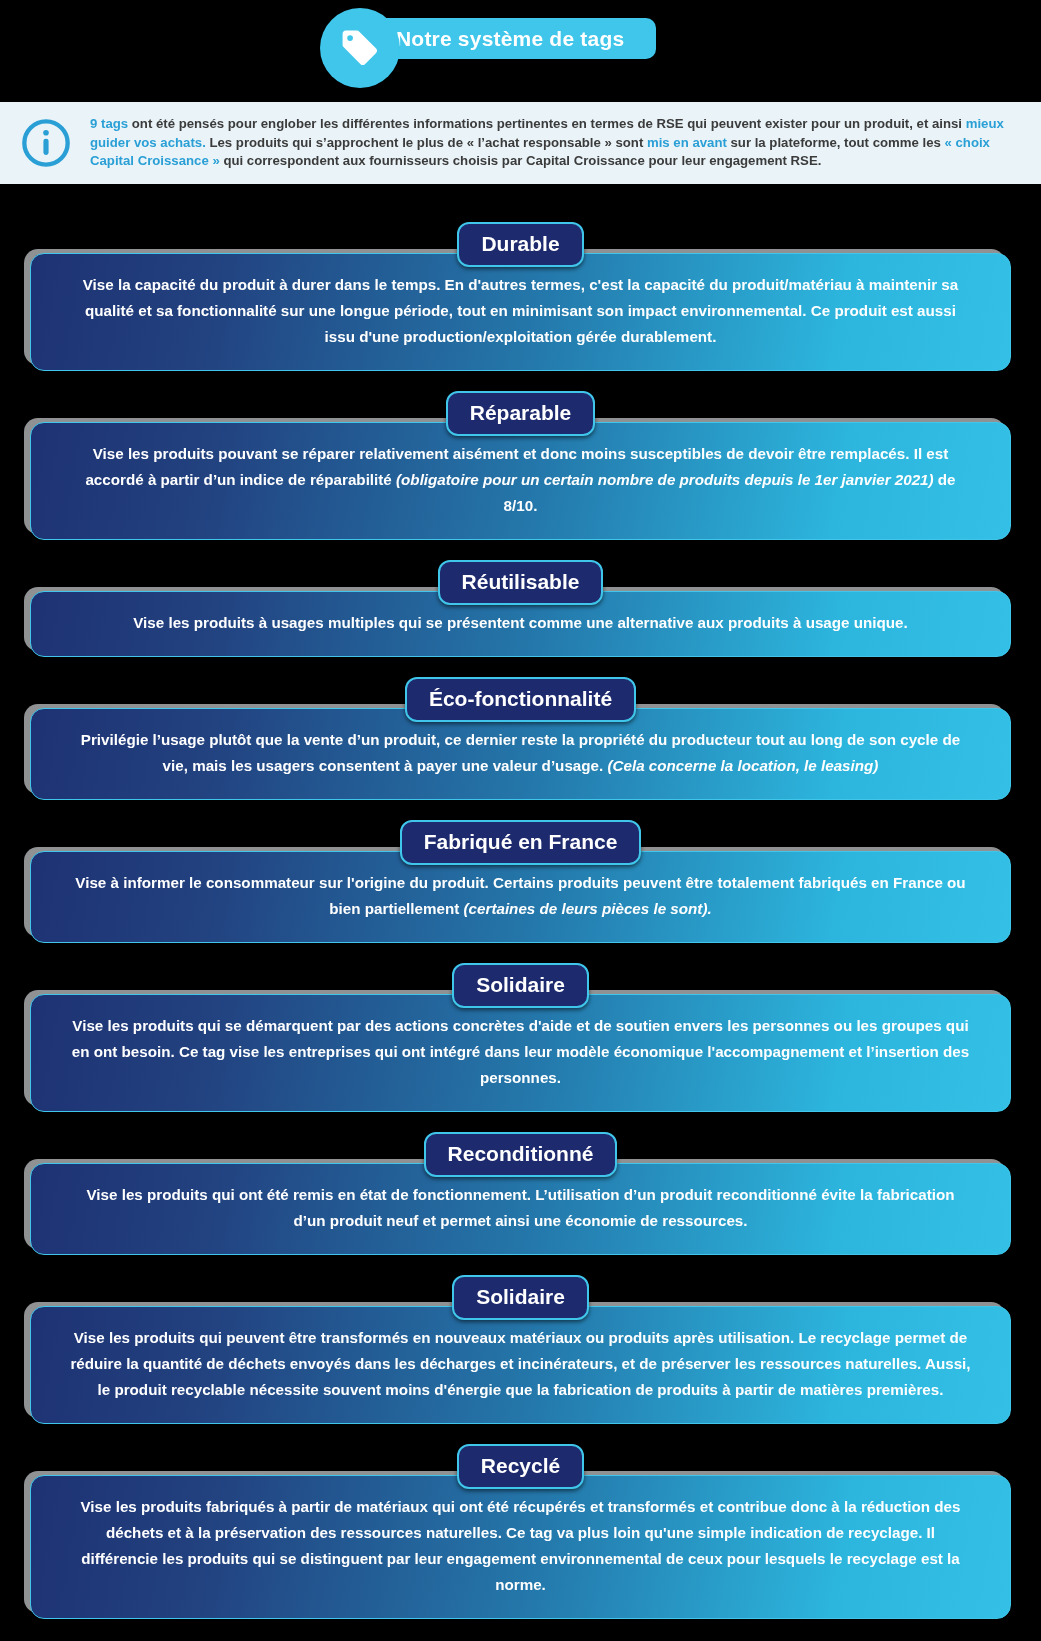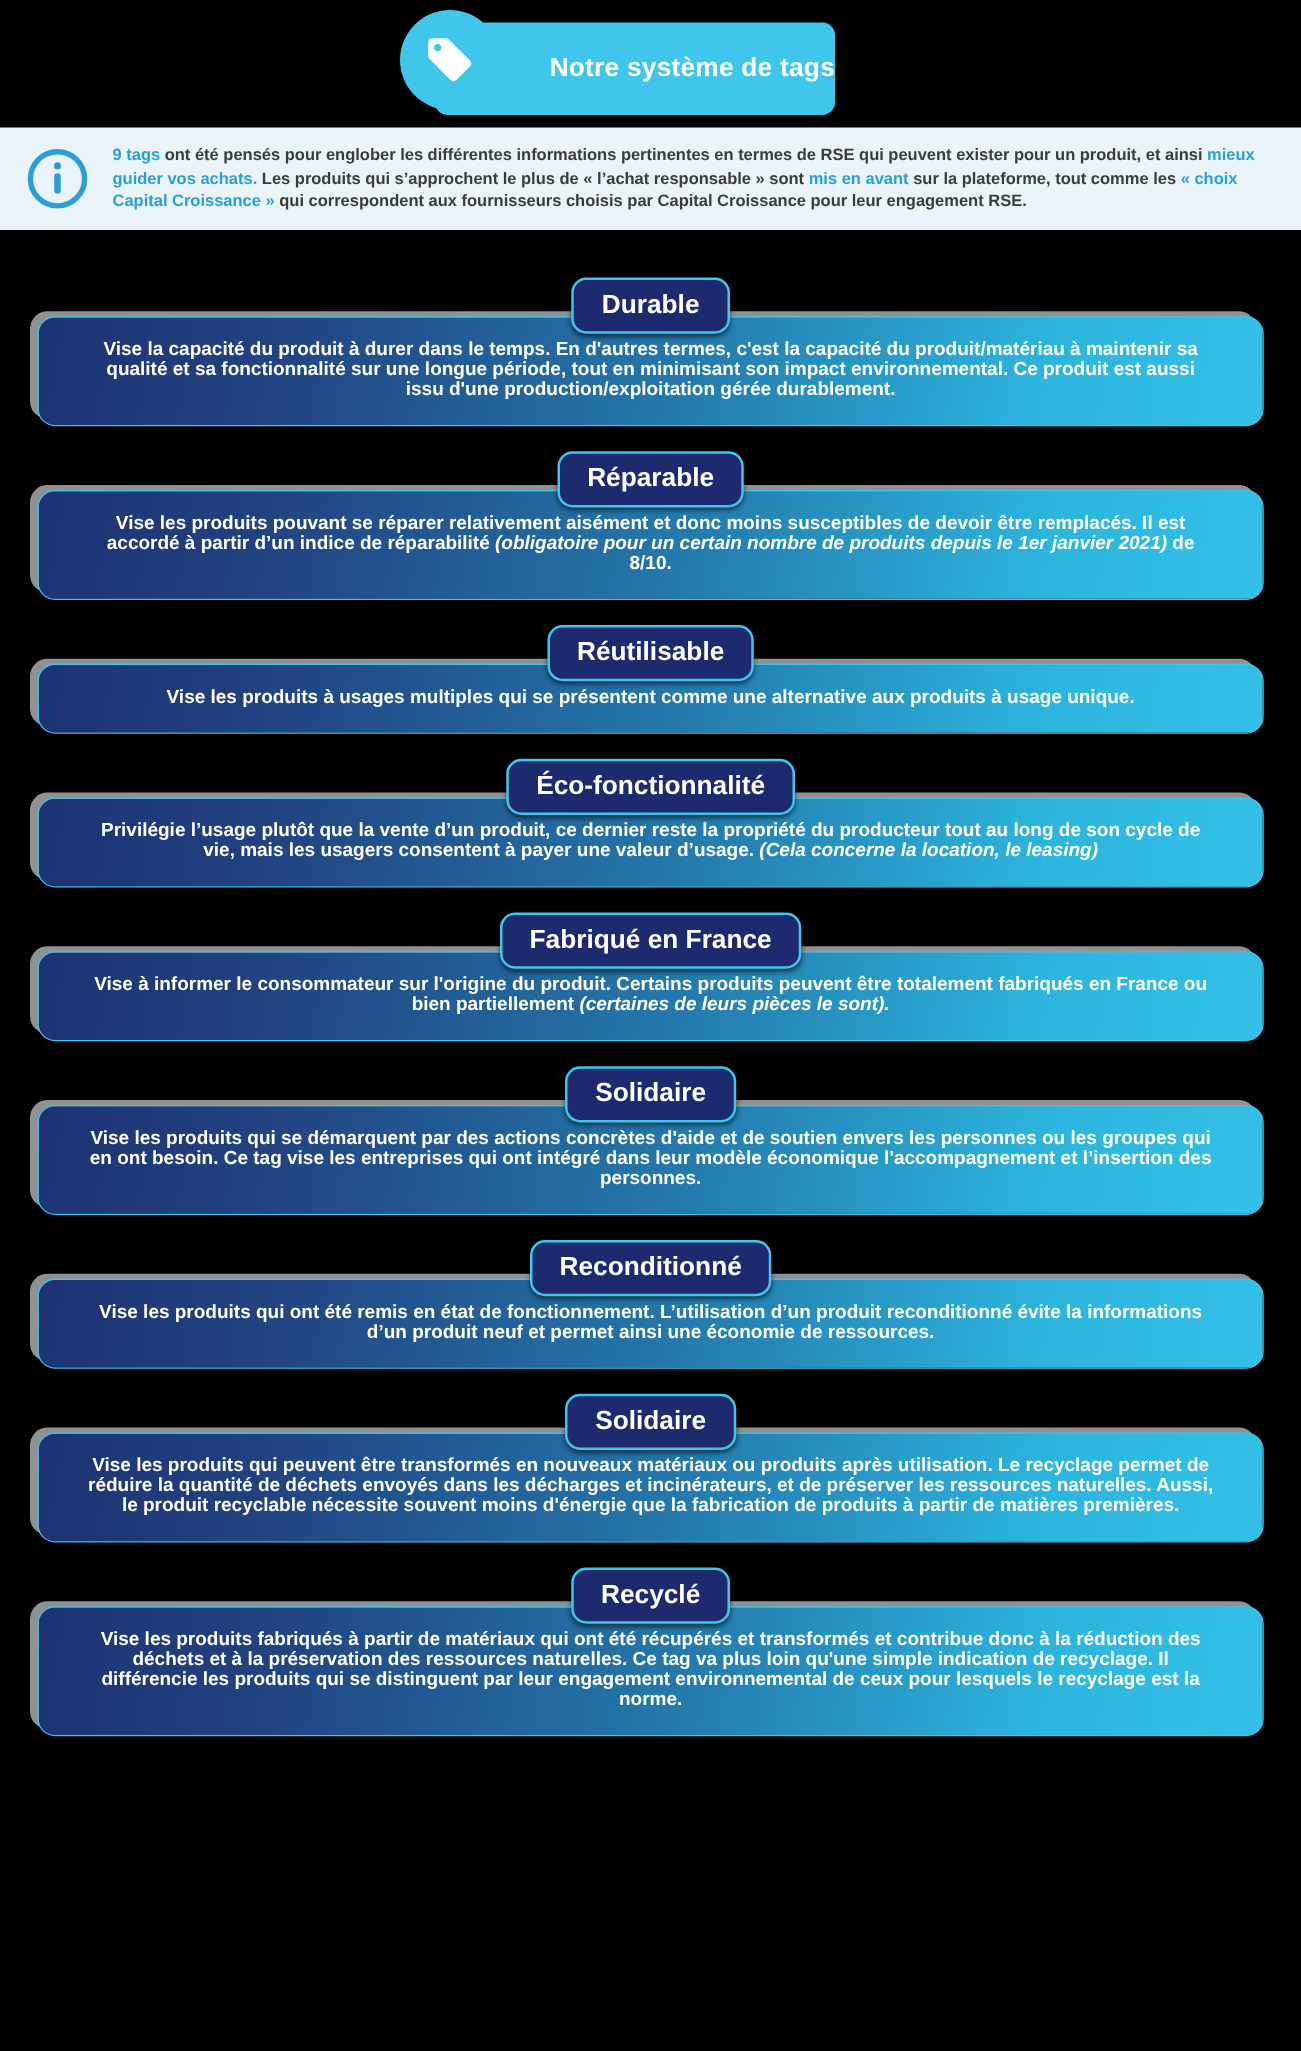--- a/index.html
+++ b/index.html
@@ -22,29 +22,29 @@
 
   
   .header {
     position: relative;
     height: 102px;
     background: #000000;
   }
 
   .header-pill {
     position: absolute;
-    left: 348px;
+    left: 336px;
     top: 18px;
     width: 320px;
-    height: 74px;
+    height: 41px;
     background: #3fc6ea;
     border-radius: 10px;
     display: flex;
     align-items: center;
-    justify-content: flex-end;
+    justify-content: flex-start;
   }
 
   .header-title {
     color: #ffffff;
     font-size: 21px;
     font-weight: bold;
     letter-spacing: 0.2px;
     padding-left: 60px;
     white-space: nowrap;
   }
@@ -146,21 +146,21 @@
 
   .tag-card {
     position: relative;
     z-index: 2;
     background: linear-gradient(100deg, #1e3273 0%, #22417f 18%, #2478ab 52%, #2cb5dd 82%, #34c0e6 100%);
     border: 1.5px solid #3fc6ea;
     border-radius: 14px;
     padding: 18px 38px 20px 38px;
     color: #ffffff;
     font-size: 15.2px;
-    line-height: 16px;
+    line-height: 26px;
     font-weight: bold;
     text-align: center;
   }
 
   .tag-card em {
     font-style: italic;
     font-weight: bold;
   }
 </style>
 </head>
@@ -231,21 +231,21 @@
         <div class="tag-pill">Solidaire</div>
         <div class="tag-card-wrap">
           <div class="tag-card-shadow"></div>
           <div class="tag-card">Vise les produits qui se démarquent par des actions concrètes d'aide et de soutien envers les personnes ou les groupes qui en ont besoin. Ce tag vise les entreprises qui ont intégré dans leur modèle économique l'accompagnement et l’insertion des personnes.</div>
         </div>
       </div>
       <div class="tag-block">
         <div class="tag-pill">Reconditionné</div>
         <div class="tag-card-wrap">
           <div class="tag-card-shadow"></div>
-          <div class="tag-card">Vise les produits qui ont été remis en état de fonctionnement. L’utilisation d’un produit reconditionné évite la informations d’un produit neuf et permet ainsi une économie de ressources.</div>
+          <div class="tag-card">Vise les produits qui ont été remis en état de fonctionnement. L’utilisation d’un produit reconditionné évite la fabrication d’un produit neuf et permet ainsi une économie de ressources.</div>
         </div>
       </div>
       <div class="tag-block">
         <div class="tag-pill">Solidaire</div>
         <div class="tag-card-wrap">
           <div class="tag-card-shadow"></div>
           <div class="tag-card">Vise les produits qui peuvent être transformés en nouveaux matériaux ou produits après utilisation. Le recyclage permet de réduire la quantité de déchets envoyés dans les décharges et incinérateurs, et de préserver les ressources naturelles. Aussi, le produit recyclable nécessite souvent moins d'énergie que la fabrication de produits à partir de matières premières.</div>
         </div>
       </div>
       <div class="tag-block">

